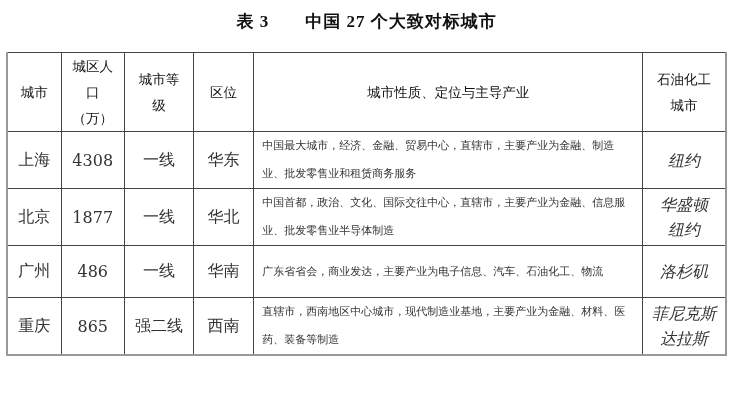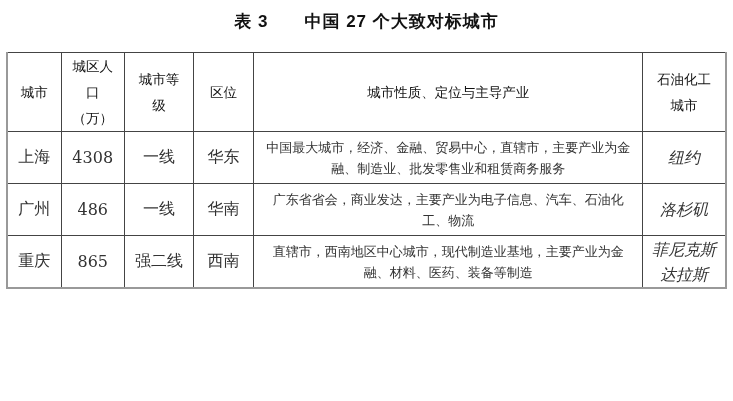--- a/index.html
+++ b/index.html
@@ -1,24 +1,24 @@
 <!DOCTYPE html>
 <html><head>
   <meta charset="utf-8">
   <style>
     html, body { margin: 0; padding: 0; background: #ffffff; }
     body { width: 733px; height: 401px; position: relative; overflow: hidden; font-family: "DejaVu Serif", serif; color: #1a1a1a; }
-    .title { position: absolute; top: 10px; left: 0; width: 733px; text-align: center; font-family: Liberation Sans, sans-serif; font-weight: bold; font-size: 17px; letter-spacing: 1px; color: #111; }
+    .title { position: absolute; top: 10px; left: 0; width: 733px; text-align: center; font-family: Liberation Serif, serif; font-weight: bold; font-size: 17px; letter-spacing: 1px; color: #111; }
     .title .num { margin-right: 36px; }
     table { position: absolute; left: 6px; top: 52px; width: 721px; border-collapse: collapse; table-layout: fixed; }
     td, th { border: 1px solid #444; text-align: center; vertical-align: middle; padding: 0; }
     table { border-left: 2px solid #999; border-right: 2px solid #999; border-bottom: 2px solid #999; }
     th { font-family: "DejaVu Sans", sans-serif; font-weight: normal; font-size: 13.5px; line-height: 26px; color: #111; height: 77px; }
     td { font-family: "DejaVu Serif", serif; font-size: 16px; color: #333; height: 51px; }
-    td.desc { text-align: center; padding: 0 8px 0 8px; line-height: 21px; font-size: 13px; }
+    td.desc { text-align: left; padding: 0 8px 0 8px; line-height: 28px; font-size: 11px; }
     td.us { line-height: 25px; font-style: italic; }
     .c1 { width: 54px; } .c2 { width: 63px; } .c3 { width: 69px; } .c4 { width: 60px; } .c5 { width: 388px; } .c6 { width: 83px; }
     .hdr-line { display: block; }
   </style>
 </head>
 <body>
 
 <div class="title">
   <span class="num">表 3</span><span>中国 27 个大致对标城市</span>
 </div>
@@ -63,20 +63,31 @@
       <td>上海</td>
       <td>4308</td>
       <td>一线</td>
       <td>华东</td>
       <td class="desc">中国最大城市，经济、金融、贸易中心，直辖市，主要产业为金融、制造业、批发零售业和租赁商务服务</td>
       <td class="us">
         <span class="hdr-line">纽约</span>
       </td>
     </tr>
     <tr>
+      <td>北京</td>
+      <td>1877</td>
+      <td>一线</td>
+      <td>华北</td>
+      <td class="desc">中国首都，政治、文化、国际交往中心，直辖市，主要产业为金融、信息服业、批发零售业半导体制造</td>
+      <td class="us">
+        <span class="hdr-line">华盛顿</span>
+        <span class="hdr-line">纽约</span>
+      </td>
+    </tr>
+    <tr>
       <td>广州</td>
       <td>486</td>
       <td>一线</td>
       <td>华南</td>
       <td class="desc">广东省省会，商业发达，主要产业为电子信息、汽车、石油化工、物流</td>
       <td class="us">
         <span class="hdr-line">洛杉矶</span>
       </td>
     </tr>
     <tr>

